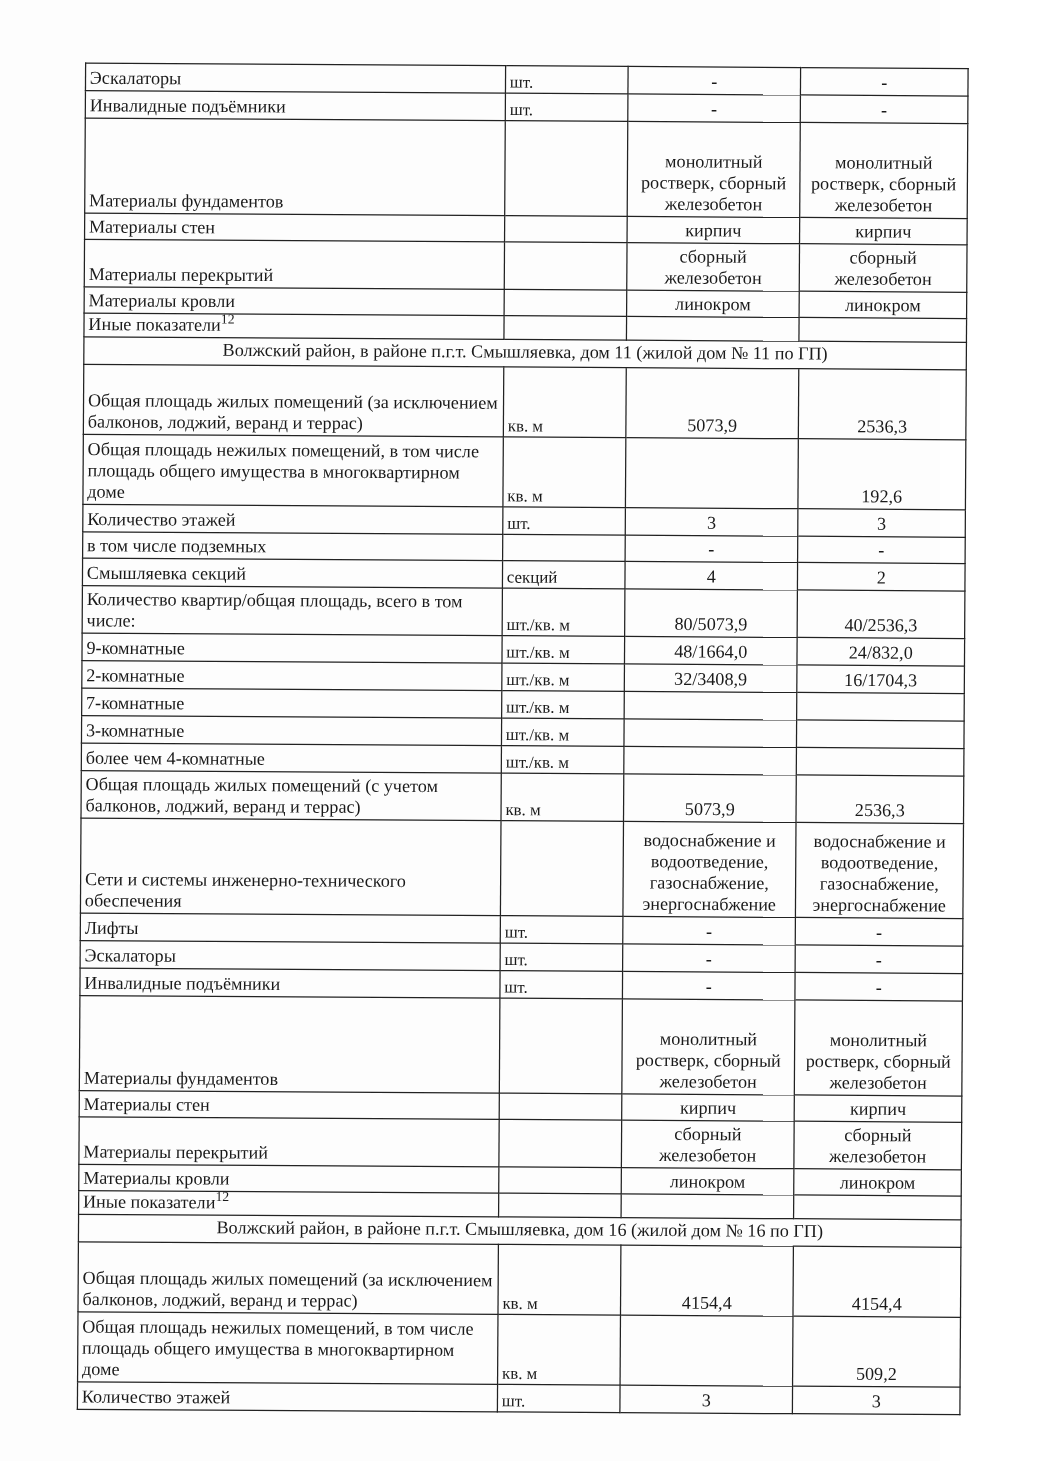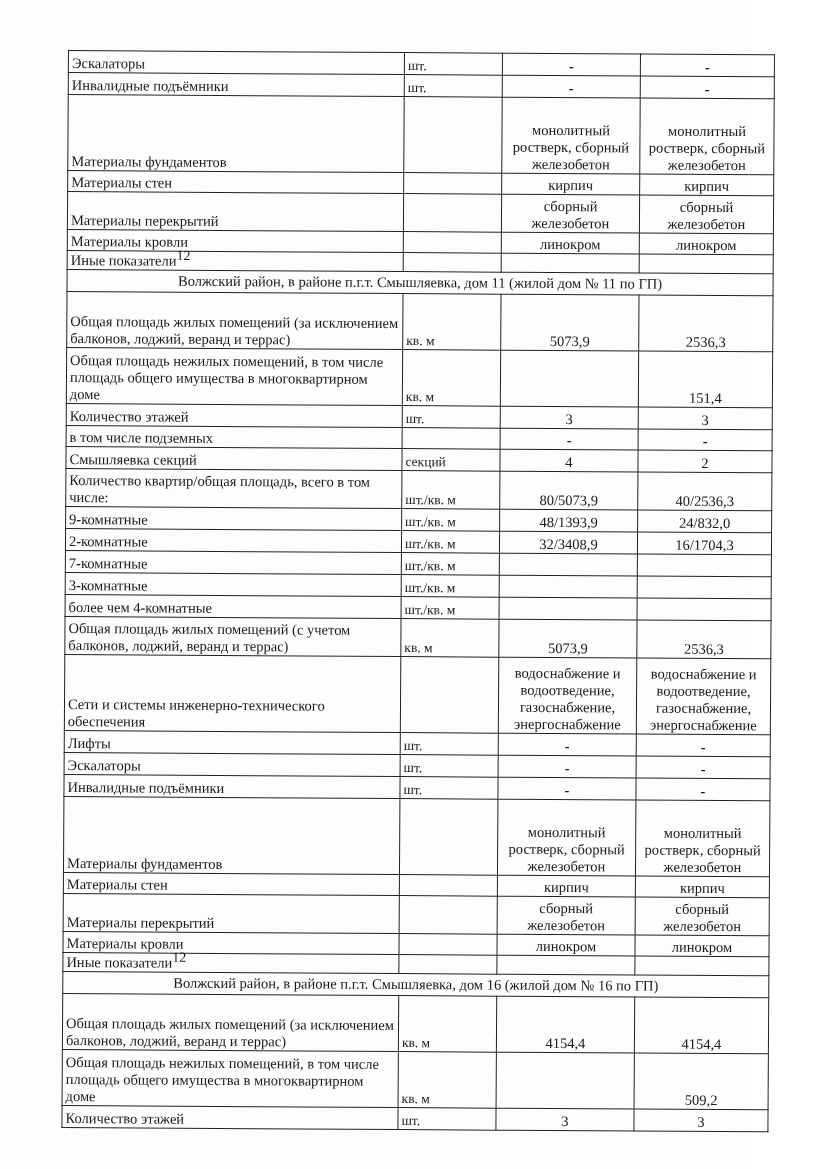--- a/index.html
+++ b/index.html
@@ -7,21 +7,21 @@
   .page { position: absolute; left: 0; top: 0; width: 752px; height: 1169px; background: #fdfdfd; }
   .sheet { position: absolute; left: 68px; top: 50px; width: 706px; transform: rotate(0.35deg); transform-origin: left top; }
   table { border-collapse: collapse; width: 706px; table-layout: fixed; font-size: 14.5px; line-height: 17px; }
   col.c1 { width: 336px; } col.c2 { width: 98px; } col.c3 { width: 138px; } col.c4 { width: 134px; }
   td { border: 1px solid #222; padding: 0 3px; vertical-align: bottom; }
   td.lbl { text-align: left; }
   td.unit { font-size: 13.5px; padding-top: 4px; }
   td.val { text-align: center; }
   td.val.v4 { padding-top: 3px; }
   td.hdr { text-align: center; padding: 2px 0; }
-  sup { font-size: 14px; line-height: 0; }
+  sup { font-size: 11px; line-height: 0; }
 </style>
 </head>
 <body>
 
 <div class="page">
   <div class="sheet">
     <table>
       <colgroup>
           <col class="c1">
           <col class="c2">
@@ -77,21 +77,21 @@
           <tr style="height: 56px;">
             <td class="lbl"><span>Общая площадь жилых помещений (за исключением балконов, лоджий, веранд и террас)</span></td>
             <td class="unit">кв. м</td>
             <td class="val">5073,9</td>
             <td class="val v4">2536,3</td>
           </tr>
           <tr style="height: 56px;">
             <td class="lbl"><span>Общая площадь нежилых помещений, в том числе площадь общего имущества в многоквартирном доме</span></td>
             <td class="unit">кв. м</td>
             <td class="val"></td>
-            <td class="val v4">151,4</td>
+            <td class="val v4">192,6</td>
           </tr>
           <tr style="height: 20px;">
             <td class="lbl"><span>Количество этажей</span></td>
             <td class="unit">шт.</td>
             <td class="val">3</td>
             <td class="val v4">3</td>
           </tr>
           <tr style="height: 19px;">
             <td class="lbl"><span>в том числе подземных</span></td>
             <td class="unit"></td>
@@ -106,21 +106,21 @@
           </tr>
           <tr style="height: 38px;">
             <td class="lbl"><span>Количество квартир/общая площадь, всего в том числе:</span></td>
             <td class="unit">шт./кв. м</td>
             <td class="val">80/5073,9</td>
             <td class="val v4">40/2536,3</td>
           </tr>
           <tr style="height: 19px;">
             <td class="lbl"><span>9-комнатные</span></td>
             <td class="unit">шт./кв. м</td>
-            <td class="val">48/1393,9</td>
+            <td class="val">48/1664,0</td>
             <td class="val v4">24/832,0</td>
           </tr>
           <tr style="height: 19px;">
             <td class="lbl"><span>2-комнатные</span></td>
             <td class="unit">шт./кв. м</td>
             <td class="val">32/3408,9</td>
             <td class="val v4">16/1704,3</td>
           </tr>
           <tr style="height: 19px;">
             <td class="lbl"><span>7-комнатные</span></td>

